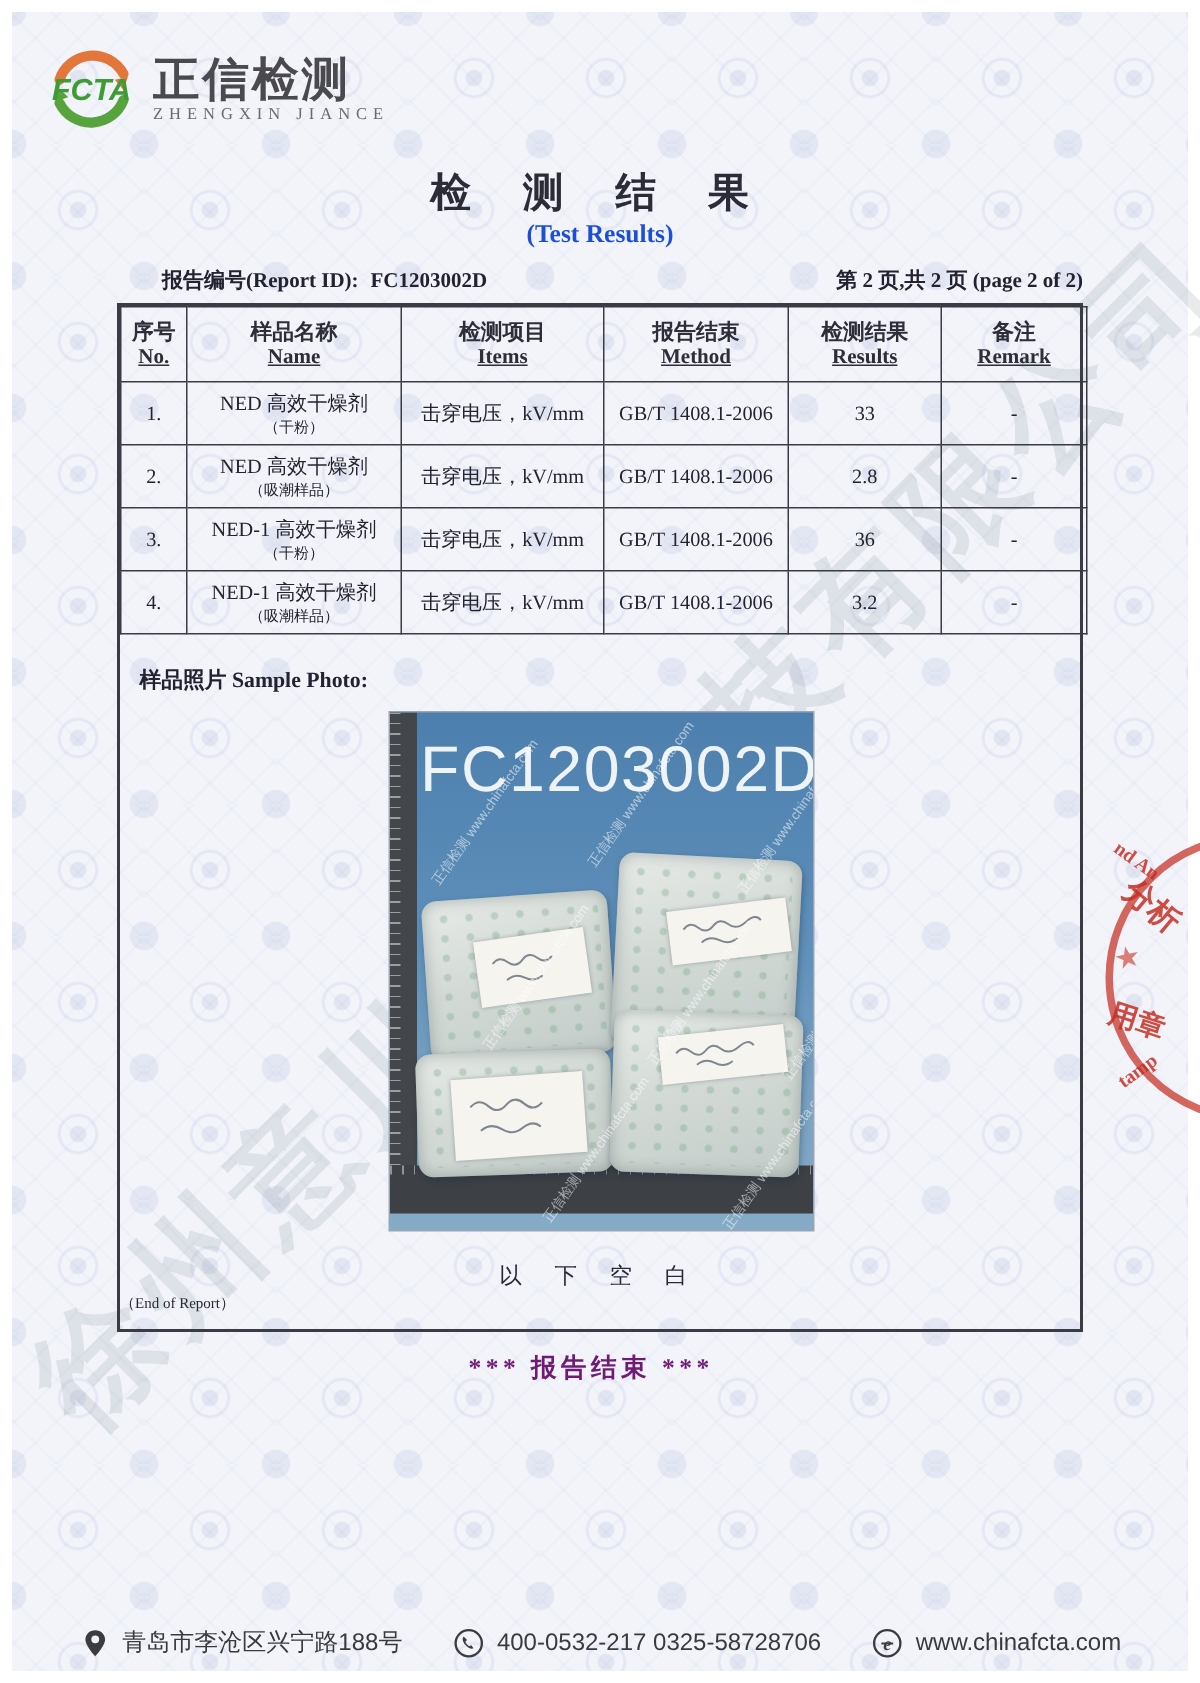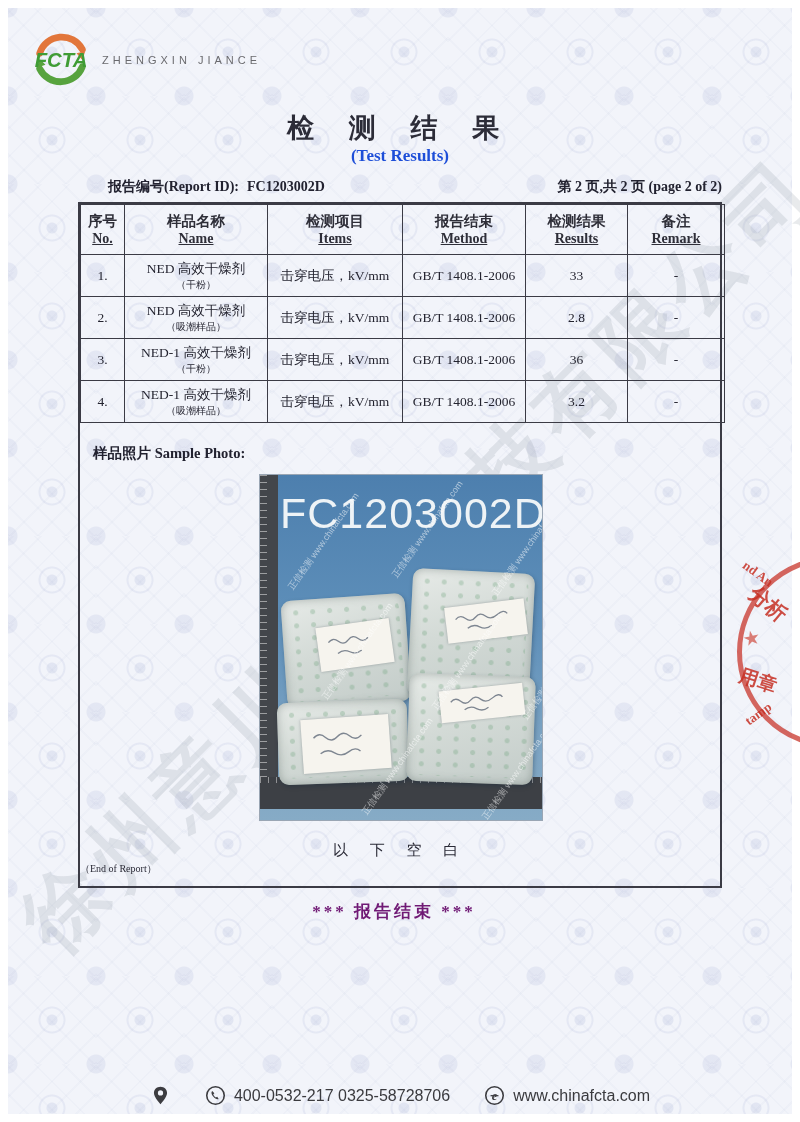--- a/index.html
+++ b/index.html
@@ -19,21 +19,21 @@
       radial-gradient(circle at 88px 0px, rgba(152,162,206,0.16) 0 9px, transparent 10px),
       radial-gradient(circle at 0px 88px, rgba(152,162,206,0.16) 0 9px, transparent 10px),
       radial-gradient(circle at 88px 88px, rgba(152,162,206,0.16) 0 9px, transparent 10px),
       repeating-linear-gradient(45deg, rgba(158,168,212,0.06) 0 2px, transparent 2px 20px),
       repeating-linear-gradient(-45deg, rgba(158,168,212,0.06) 0 2px, transparent 2px 20px);
     background-size:88px 88px;
   }
   
   .logo-wrap { position:absolute; left:30px; top:28px; display:flex; align-items:center; gap:10px; z-index:3; }
   .logo-text-cn { font-family:"Liberation Sans","DejaVu Sans",sans-serif; font-weight:bold; font-size:31px; color:#4a4a4e; letter-spacing:2px; line-height:1; }
-  .logo-text-en { font-family:Liberation Sans, sans-serif; font-size:11px; color:#6a6a6e; letter-spacing:4px; margin-top:2px; }
+  .logo-text-en { font-family:Liberation Serif, serif; font-size:11px; color:#6a6a6e; letter-spacing:4px; margin-top:2px; }
   
   .title-cn { position:absolute; left:0; right:0; top:98px; text-align:center; font-size:27px; font-weight:600; letter-spacing:14px; color:#2c2c38; z-index:3;margin-top:12px; }
   .title-en { position:absolute; left:0; right:0; top:146px; text-align:center; font-size:17px; font-weight:bold; color:#1d4ed8; z-index:3; }
   
   .meta-row { position:absolute; left:90px; right:78px; top:178px; display:flex; justify-content:space-between; font-size:14px; font-weight:bold; color:#222230; z-index:3;margin-left:18px; }
   .meta-left span { margin-right:8px; }
   
   .doc-box { position:absolute; left:78px; top:202px; width:644px; height:686px; border:2px solid #3b3b45; z-index:2; }
   table.results { width:100%; border-collapse:collapse; table-layout:fixed; }
   table.results td, table.results th { border:1.4px solid #3b3b45; text-align:center; vertical-align:middle; font-weight:normal; padding:1px 2px; }
@@ -82,20 +82,21 @@
 
 <div class="logo-wrap">
   <svg class="logo-mark" width="62" height="62" viewBox="0 0 64 64">
     <path d="M10 26 A 24 24 0 0 1 54 22" fill="none" stroke="#e2763b" stroke-width="7" stroke-linecap="round"></path>
     <path d="M57 24 l-9 2 6 7 z" fill="#e2763b"></path>
     <path d="M54 40 A 24 24 0 0 1 10 42" fill="none" stroke="#57a33e" stroke-width="7" stroke-linecap="round"></path>
     <path d="M7 41 l9-3 -6-6 z" fill="#57a33e"></path>
     <text x="32" y="40" text-anchor="middle" font-family="Liberation Sans, sans-serif" font-size="21" font-weight="bold" font-style="italic" fill="#3f9c35">FCTA</text>
   </svg>
   <div>
+    <div class="logo-text-cn">正信检测</div>
     <div class="logo-text-en">ZHENGXIN  JIANCE</div>
   </div>
 </div>
 
 <div class="title-cn">检 测 结 果</div>
 <div class="title-en">(Test Results)</div>
 
 <div class="meta-row">
   <div class="meta-left">
     <span>报告编号(Report ID):</span><span>FC1203002D</span>
@@ -233,20 +234,21 @@
 <span class="stamp-frag sf-cn1">分析</span>
 <span class="stamp-frag sf-star">★</span>
 <span class="stamp-frag sf-cn2">用章</span>
 <span class="stamp-frag sf-bottom">tamp</span>
 
 <div class="footer">
   <div class="f-item">
     <svg class="f-icon" viewBox="0 0 24 24">
         <path d="M12 2 C7.6 2 4.5 5.2 4.5 9.2 C4.5 14 12 22 12 22 C12 22 19.5 14 19.5 9.2 C19.5 5.2 16.4 2 12 2 Z M12 12 A 3 3 0 1 1 12 6 A 3 3 0 1 1 12 12 Z" fill="#3c3c40"></path>
       </svg>
+    <span>青岛市李沧区兴宁路188号</span>
   </div>
   <div class="f-item">
     <svg class="f-icon" viewBox="0 0 24 24">
         <circle cx="12" cy="12" r="10" fill="none" stroke="#3c3c40" stroke-width="1.8"></circle>
         <path d="M8.2 6.8 c-1.4 1.2 -1 3.8 1.2 6.4 c2.2 2.6 4.7 3.7 6.2 2.7 l-1.6-2.4 -1.8 0.7 c-1.1-0.7-2.3-2-2.8-3.3 l1.3-1.4 Z" fill="#3c3c40"></path>
       </svg>
     <span>400-0532-217    0325-58728706</span>
   </div>
   <div class="f-item">
     <svg class="f-icon" viewBox="0 0 24 24">

